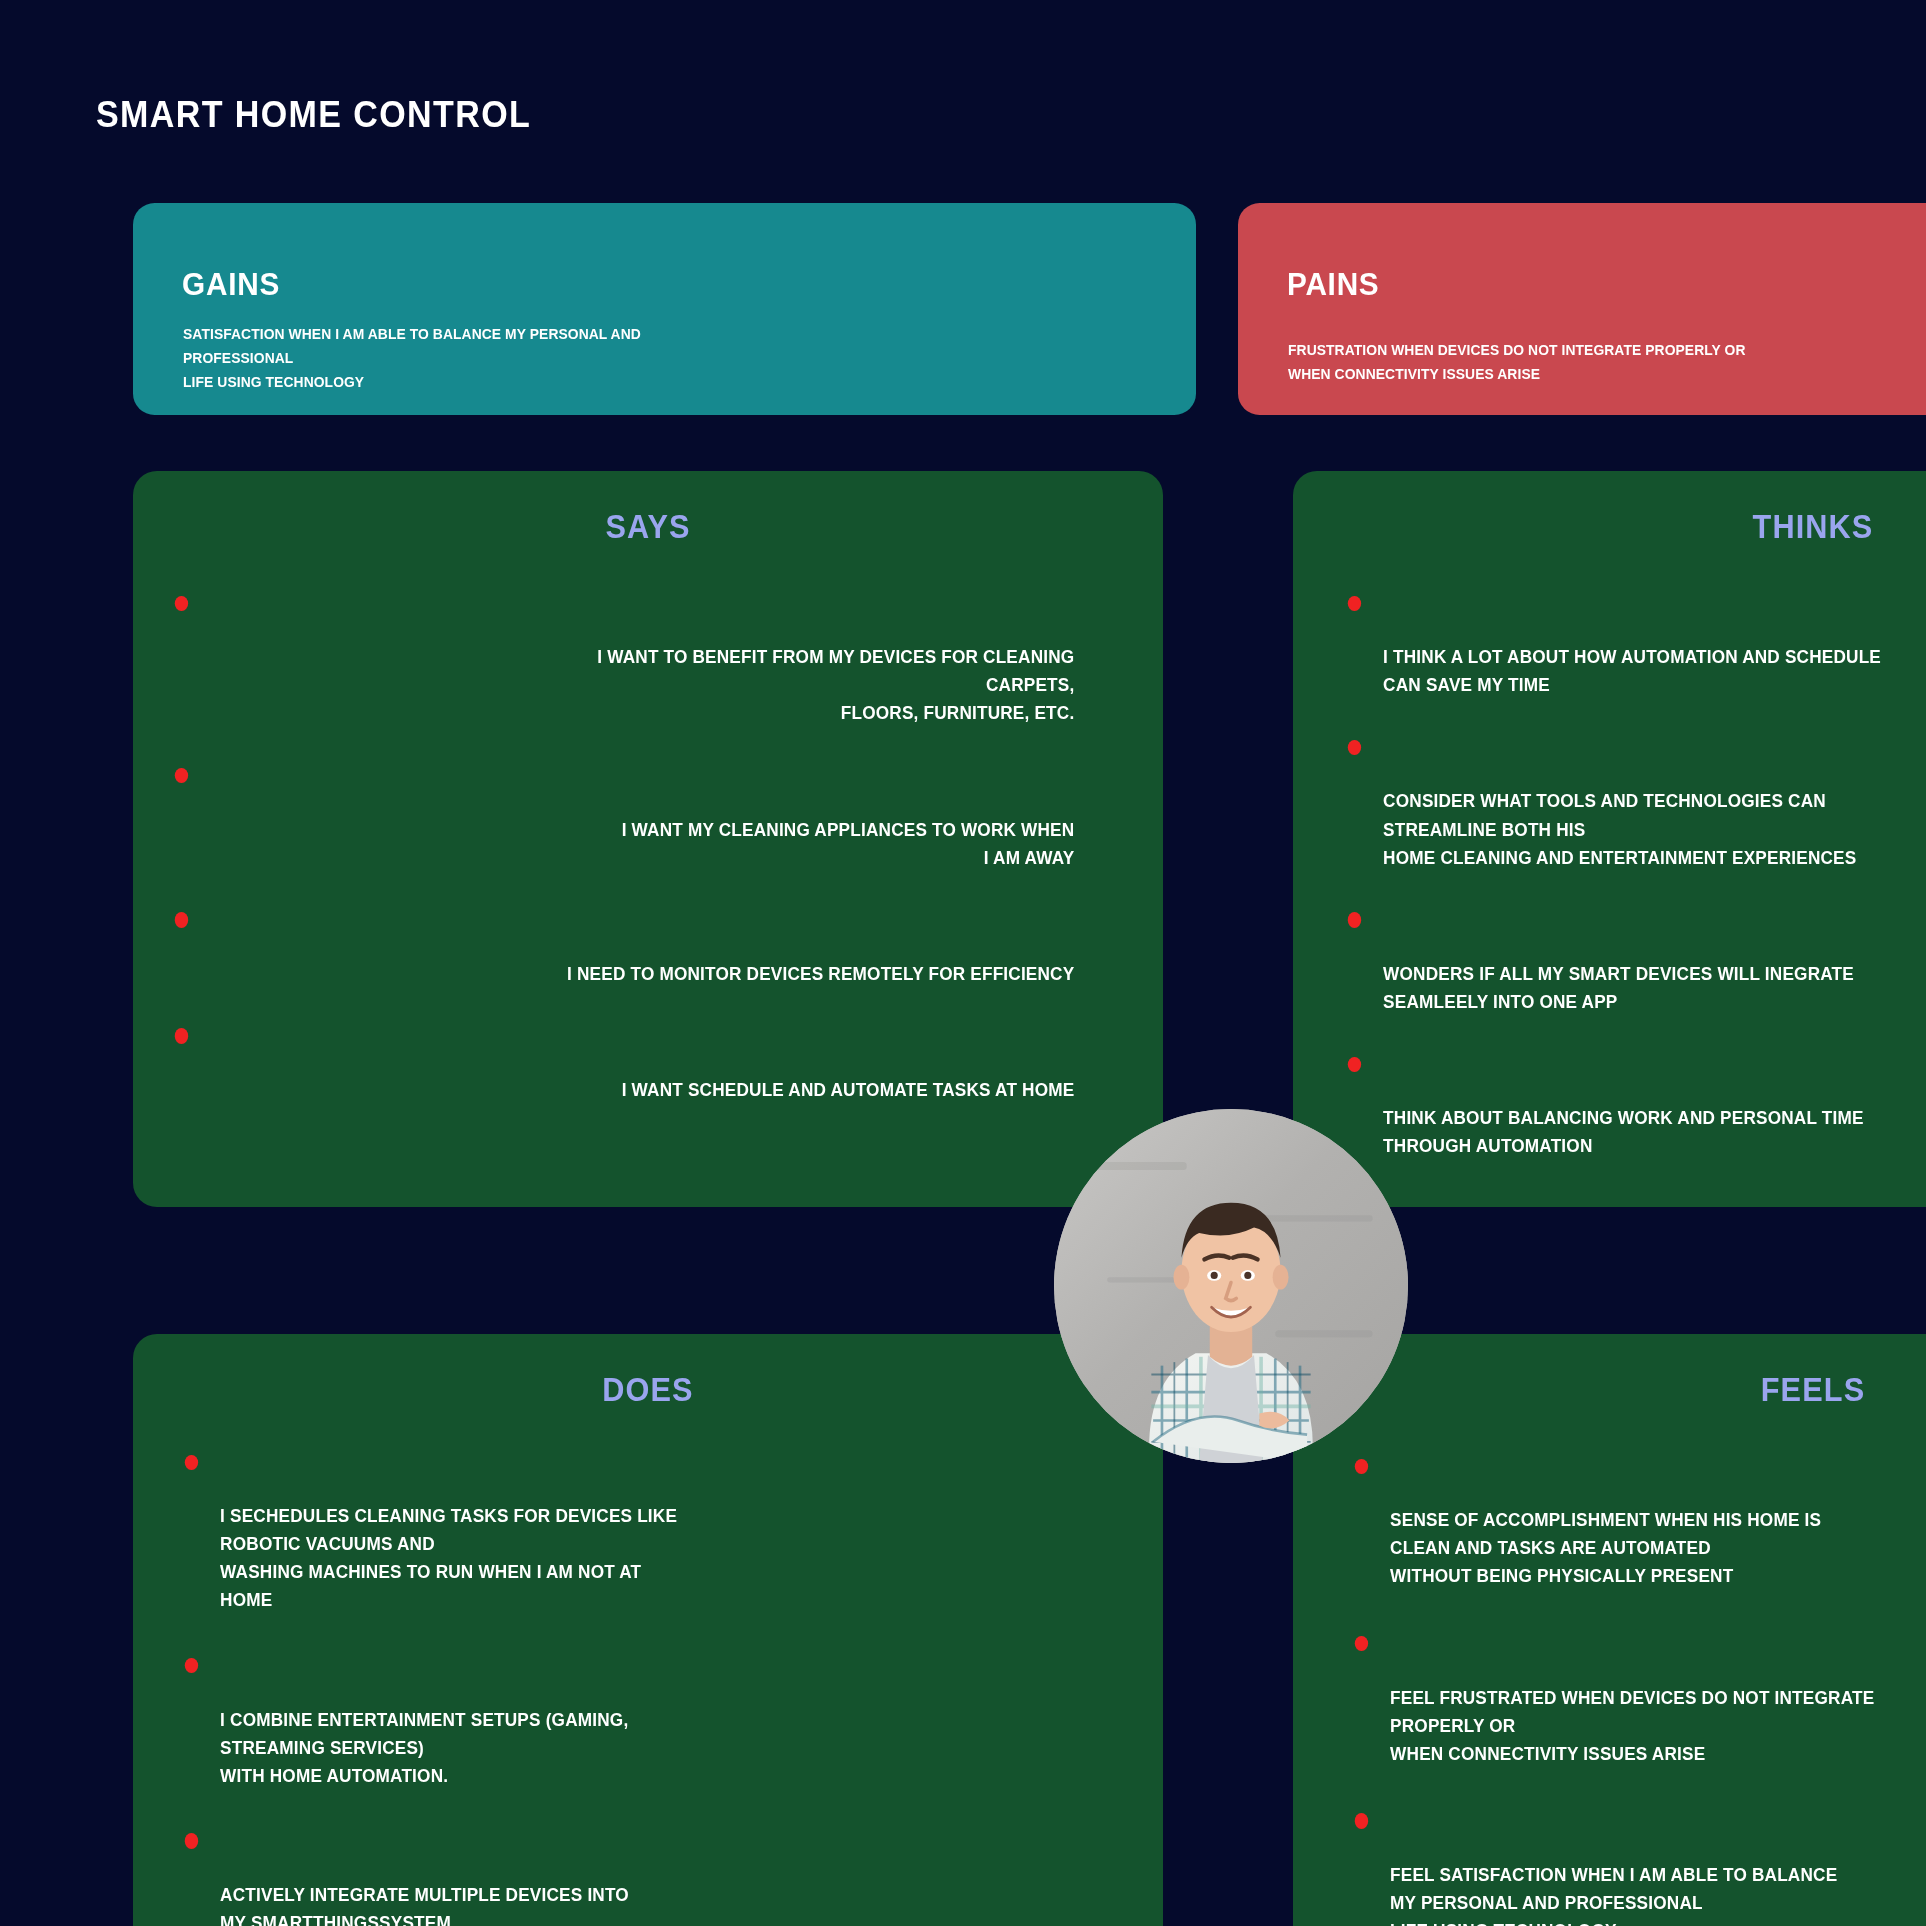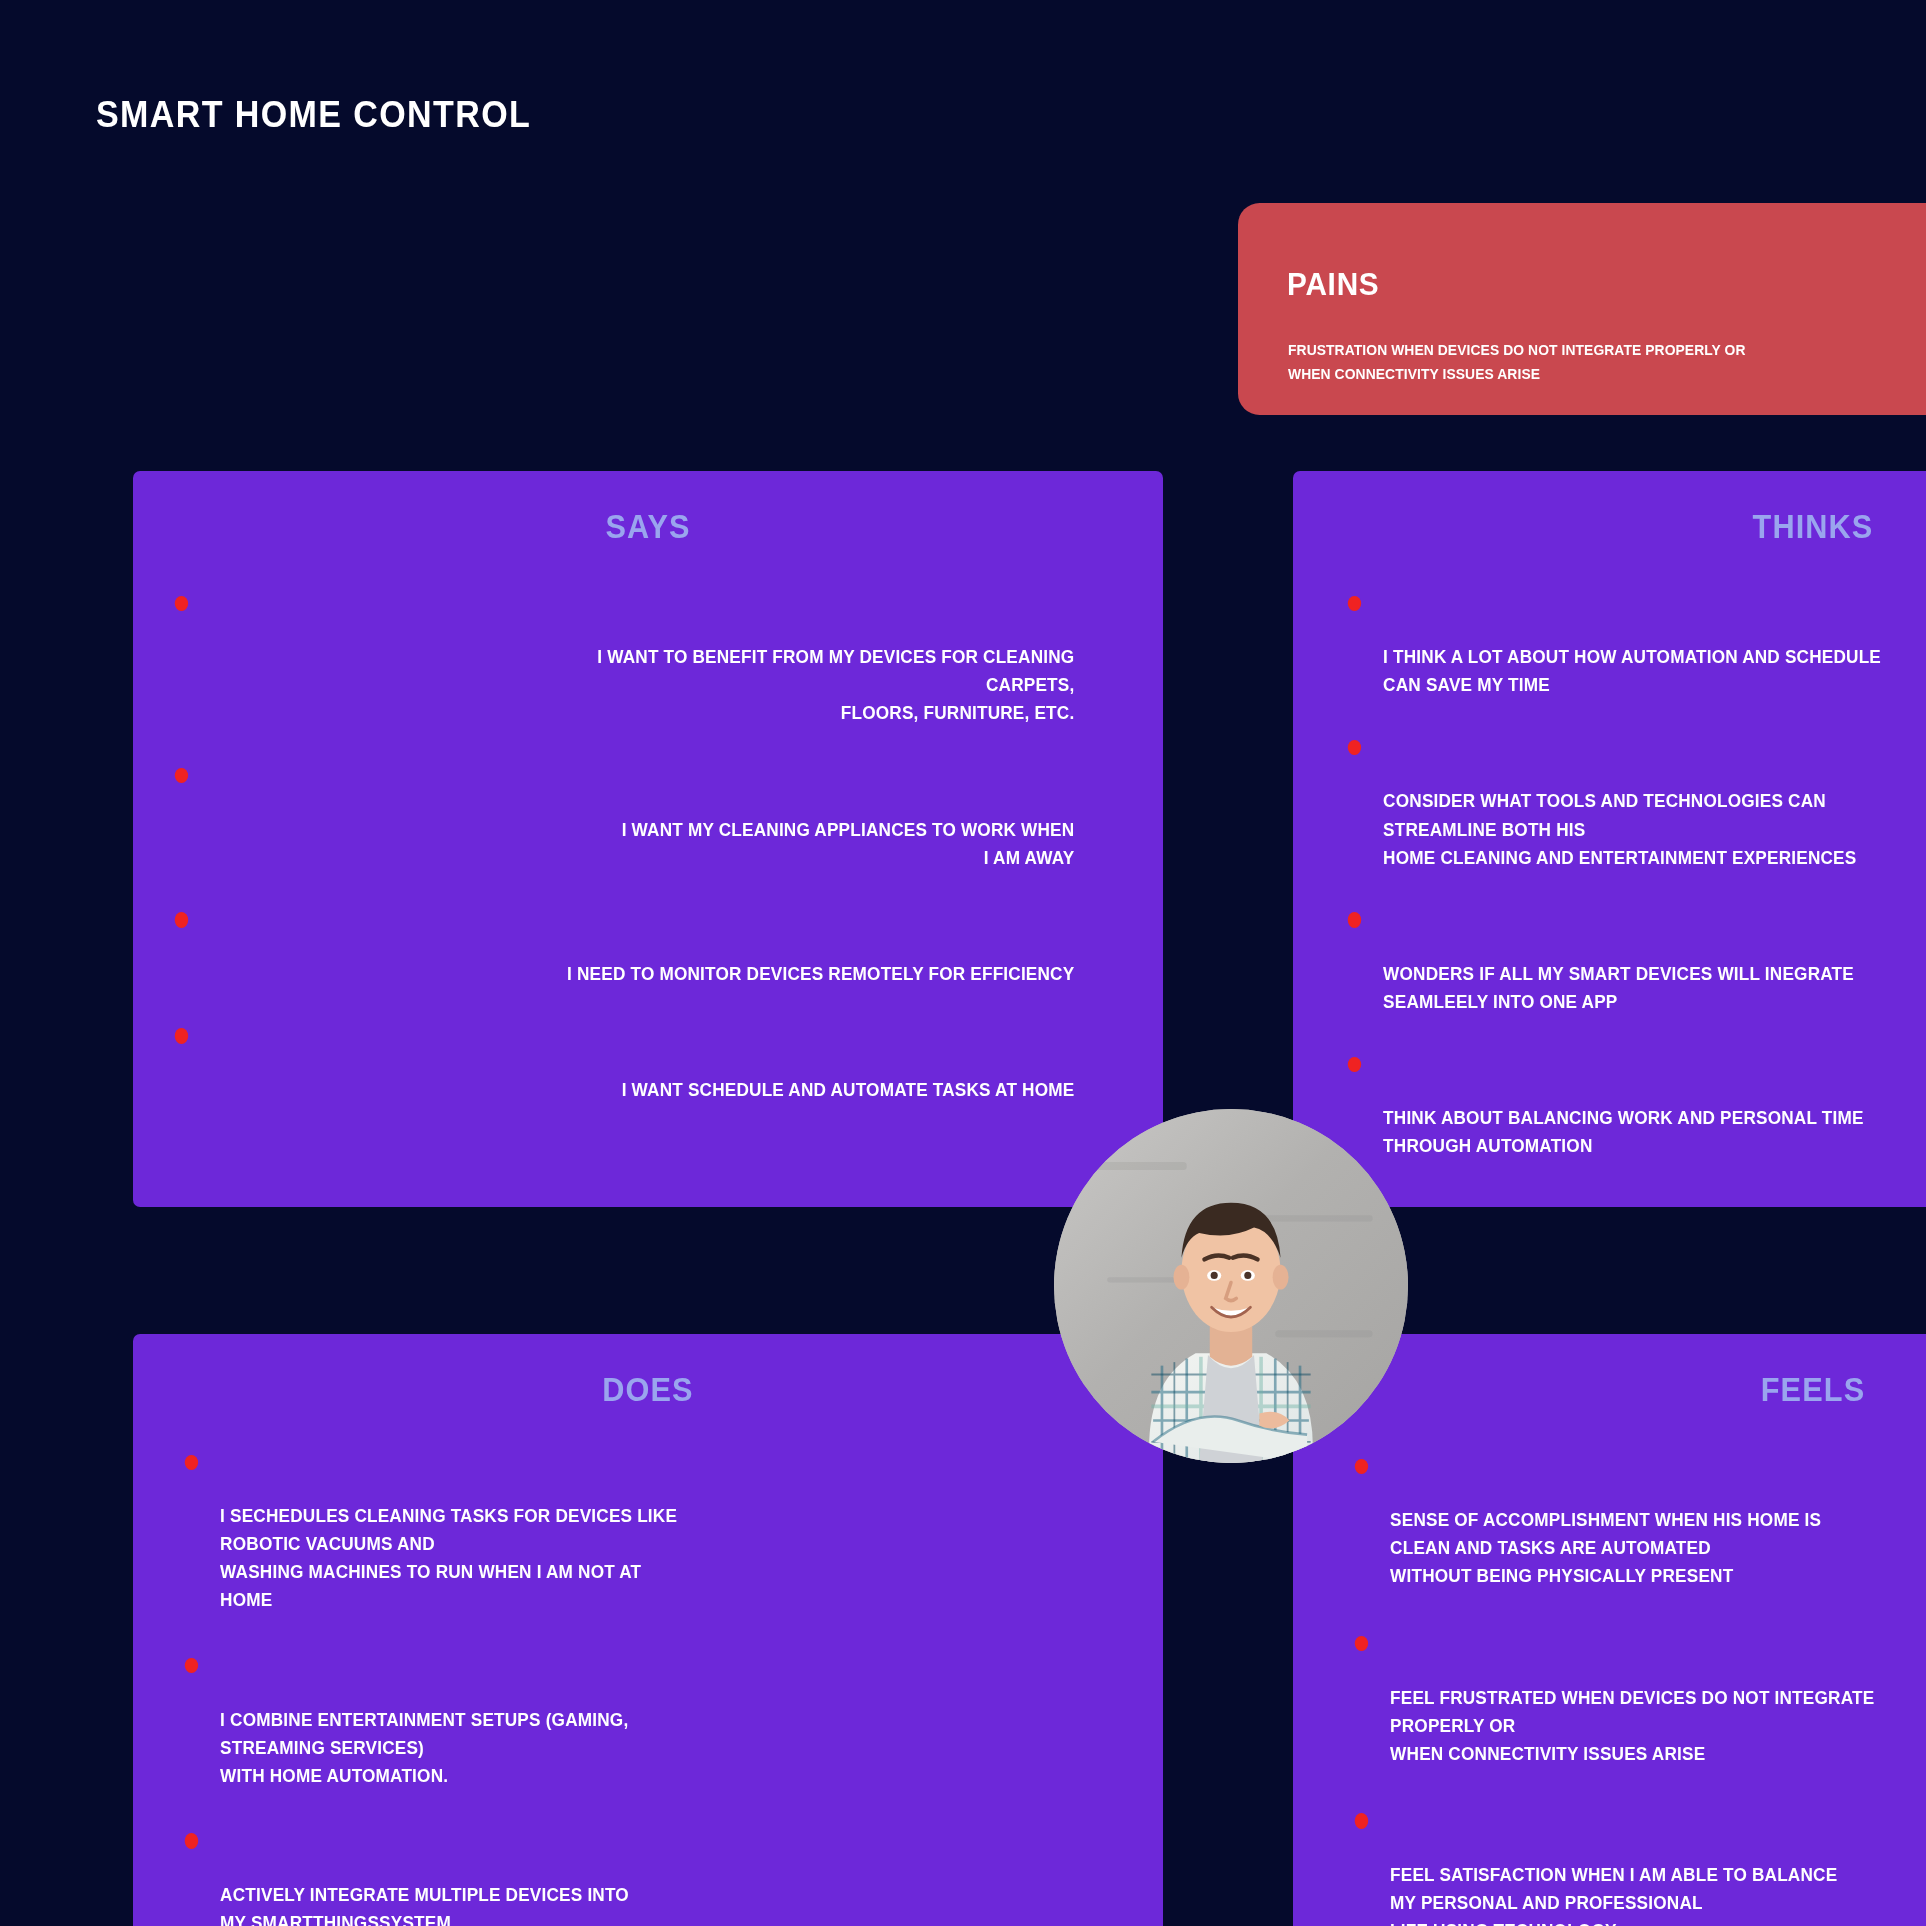--- a/index.html
+++ b/index.html
@@ -77,22 +77,22 @@
     letter-spacing: 0.1px;
     transform: scaleX(0.9);
     transform-origin: left top;
     white-space: pre-line;
   }
   .banner-pains .banner-sub { top: 135px; }
 
   
   .quad {
     position: absolute;
-    background: #6d28d9;
-    border-radius: 7px;
+    background: #14532d;
+    border-radius: 24px;
   }
   .quad-says   { left: 133px;  top: 471px; width: 1030px; height: 736px; }
   .quad-thinks { left: 1293px; top: 471px; width: 1040px; height: 736px; }
   .quad-does   { left: 133px;  top: 1334px; width: 1030px; height: 820px; }
   .quad-feels  { left: 1293px; top: 1334px; width: 1040px; height: 820px; }
 
   .quad-title {
     position: absolute;
     top: 39px;
     left: 0;
@@ -164,20 +164,26 @@
   }
   .avatar svg { display: block; width: 100%; height: 100%; }
 </style>
 </head>
 <body>
 
 <div class="board">
 
   <div class="page-title">SMART HOME CONTROL</div>
 
+  <div class="banner banner-gains">
+    <div class="banner-title">GAINS</div>
+    <div class="banner-sub">SATISFACTION WHEN I AM ABLE TO BALANCE MY PERSONAL AND
+PROFESSIONAL
+LIFE USING TECHNOLOGY</div>
+  </div>
 
   <div class="banner banner-pains">
     <div class="banner-title">PAINS</div>
     <div class="banner-sub">FRUSTRATION WHEN DEVICES DO NOT INTEGRATE PROPERLY OR
 WHEN CONNECTIVITY ISSUES ARISE</div>
   </div>
 
   <div class="quad quad-says">
     <div class="quad-title">SAYS</div>
     <ul class="bullet-list">

